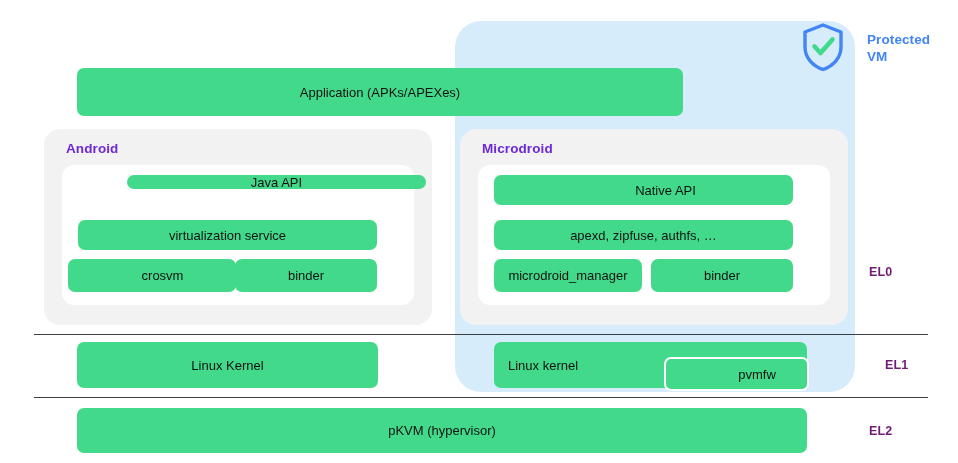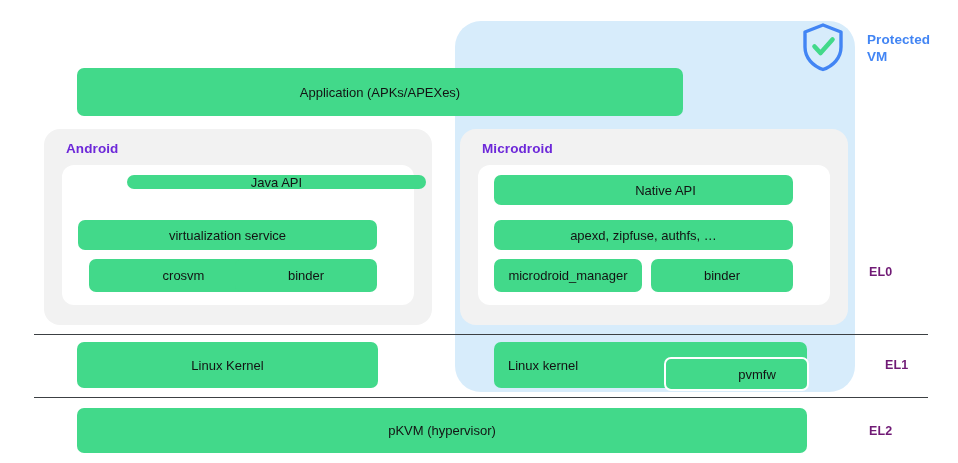--- a/index.html
+++ b/index.html
@@ -139,21 +139,21 @@
 
   <div class="gbox" style="left:77px; top:68px; width:606px; height:48px;">Application (APKs/APEXes)</div>
 
   <div class="os-card" style="left:44px; top:129px; width:388px; height:196px;">
     <div class="os-card-title">Android</div>
   </div>
   <div class="os-inner" style="left:62px; top:165px; width:352px; height:140px;"></div>
 
   <div class="gbox" style="left:92px; top:175px; width:299px; height:14px;margin-left:35px;">Java API</div>
   <div class="gbox" style="left:78px; top:220px; width:299px; height:30px;">virtualization service</div>
-  <div class="gbox" style="left:89px; top:259px; width:168px; height:33px;padding-left:21px;">crosvm</div>
+  <div class="gbox" style="left:68px; top:259px; width:168px; height:33px;padding-left:21px;">crosvm</div>
   <div class="gbox" style="left:235px; top:259px; width:142px; height:33px;">binder</div>
 
   <div class="os-card" style="left:460px; top:129px; width:388px; height:196px;">
     <div class="os-card-title">Microdroid</div>
   </div>
   <div class="os-inner" style="left:478px; top:165px; width:352px; height:140px;"></div>
 
   <div class="gbox" style="left:494px; top:175px; width:299px; height:30px;padding-left:44px;">Native API</div>
   <div class="gbox" style="left:494px; top:220px; width:299px; height:30px;">apexd, zipfuse, authfs, …</div>
   <div class="gbox" style="left:494px; top:259px; width:148px; height:33px;">microdroid_manager</div>

